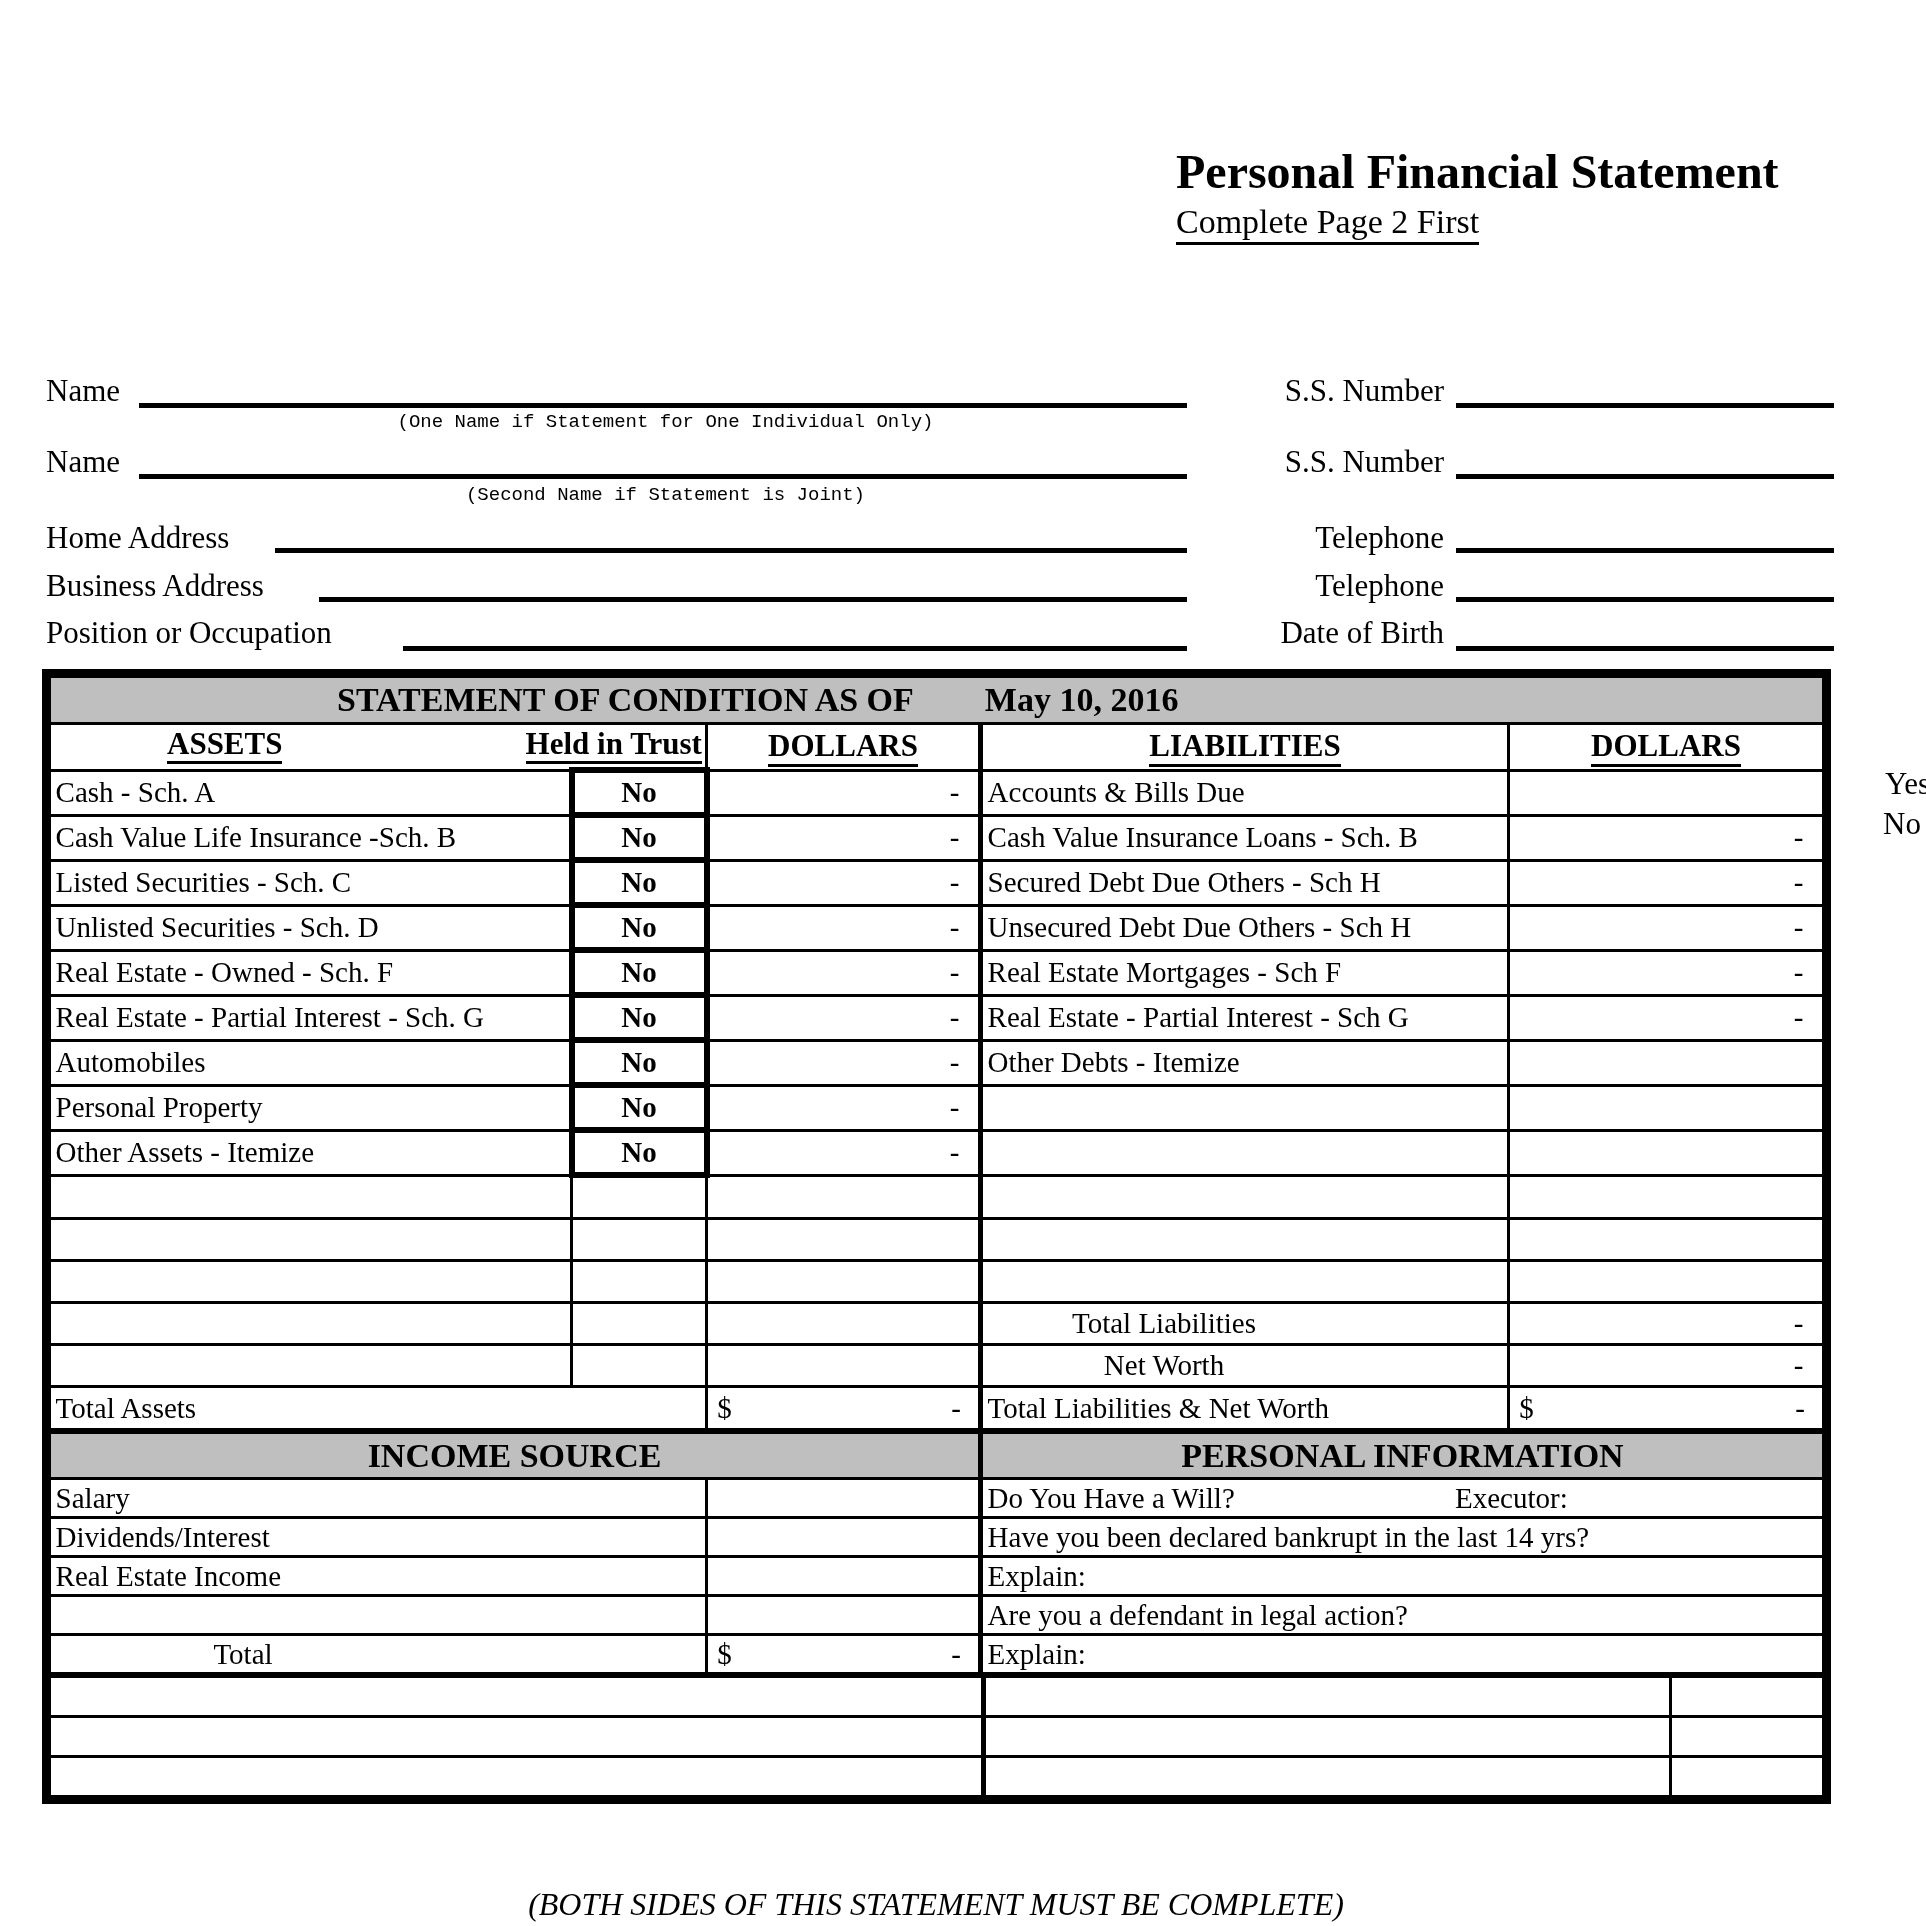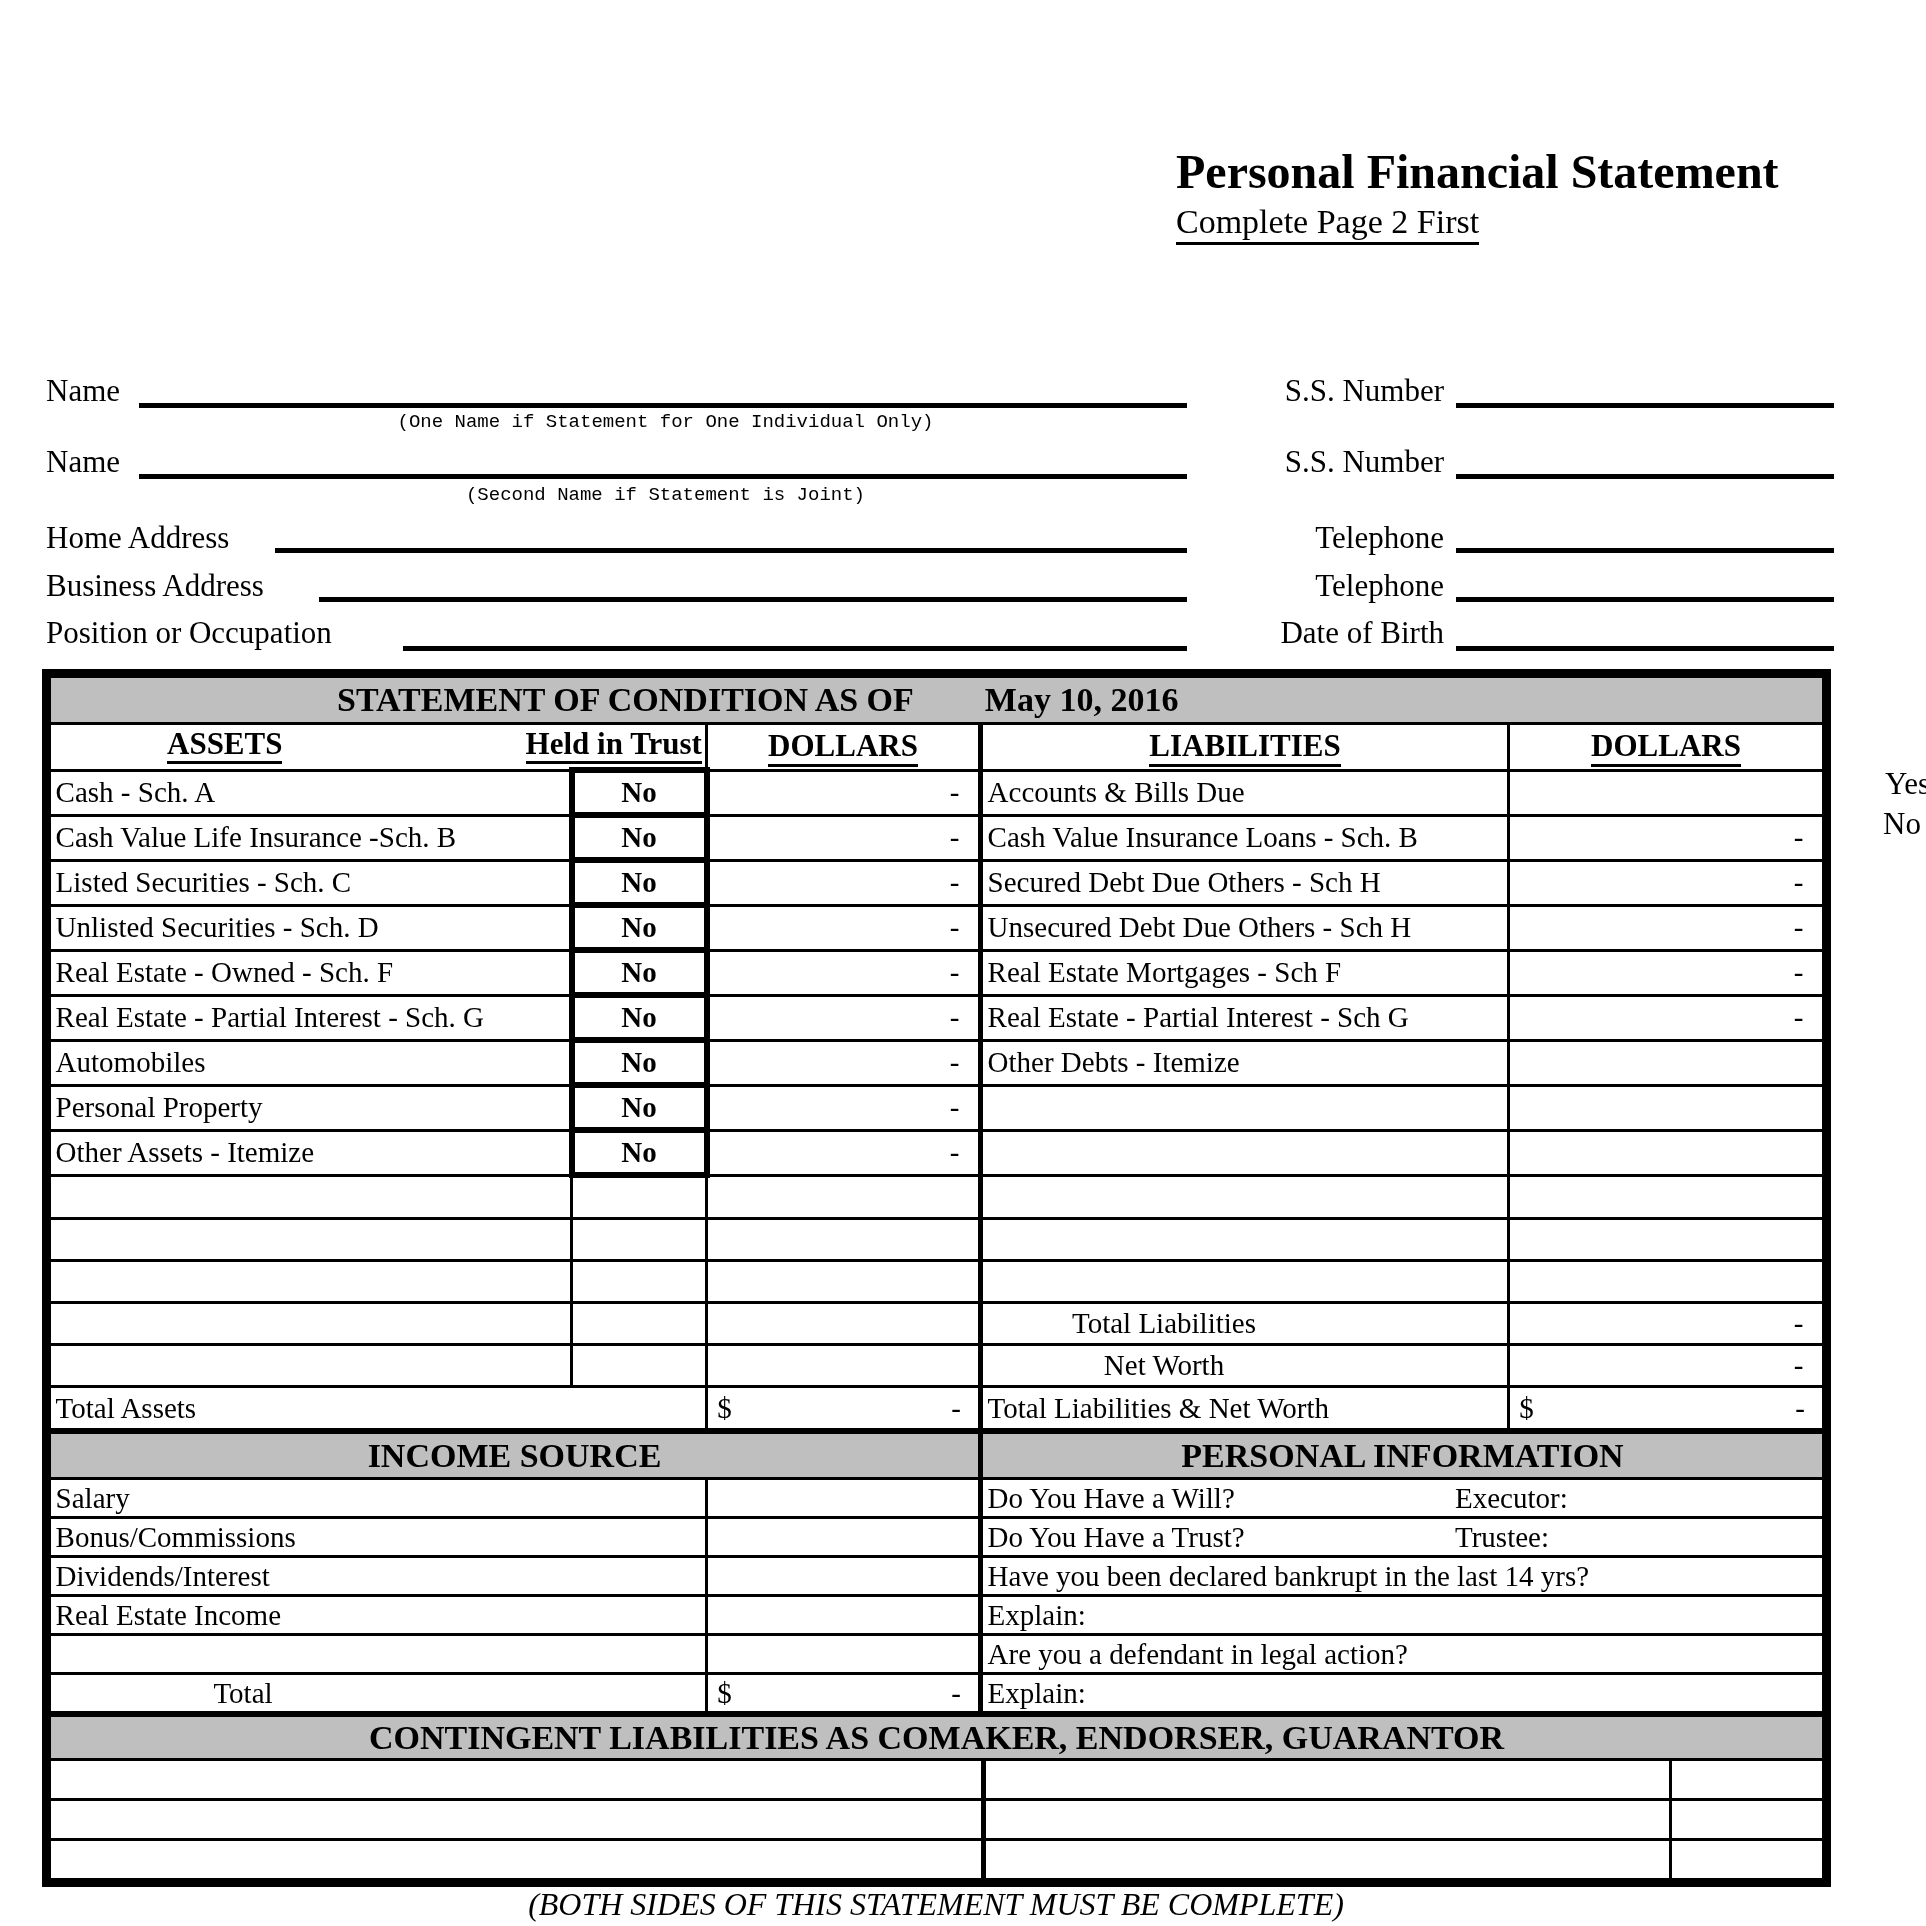--- a/index.html
+++ b/index.html
@@ -260,28 +260,20 @@
     </tr>
     <tr class="data-row">
       <td class="lbl">Salary</td>
       <td></td>
       <td class="pers thickL">
         <span>Do You Have a Will?</span>
         <span class="extra">Executor:</span>
       </td>
     </tr>
     <tr class="data-row">
-      <td class="lbl">Bonus/Commissions</td>
-      <td></td>
-      <td class="pers thickL">
-        <span>Do You Have a Trust?</span>
-        <span class="extra">Trustee:</span>
-      </td>
-    </tr>
-    <tr class="data-row">
       <td class="lbl">Dividends/Interest</td>
       <td></td>
       <td class="pers thickL">
         <span>Have you been declared bankrupt in the last 14 yrs?</span>
       </td>
     </tr>
     <tr class="data-row">
       <td class="lbl">Real Estate Income</td>
       <td></td>
       <td class="pers thickL">
@@ -310,23 +302,20 @@
   </tbody>
     </table>
 
   <table id="tblC">
     <colgroup>
         <col style="width:934px">
         <col style="width:687px">
         <col>
       </colgroup>
     <tbody>
-        <tr class="band-row">
-      <td colspan="3" class="band">CONTINGENT LIABILITIES AS COMAKER, ENDORSER, GUARANTOR</td>
-    </tr>
     <tr class="data-row">
       <td></td>
       <td class="thickL"></td>
       <td></td>
     </tr>
     <tr class="data-row">
       <td></td>
       <td class="thickL"></td>
       <td></td>
     </tr>

